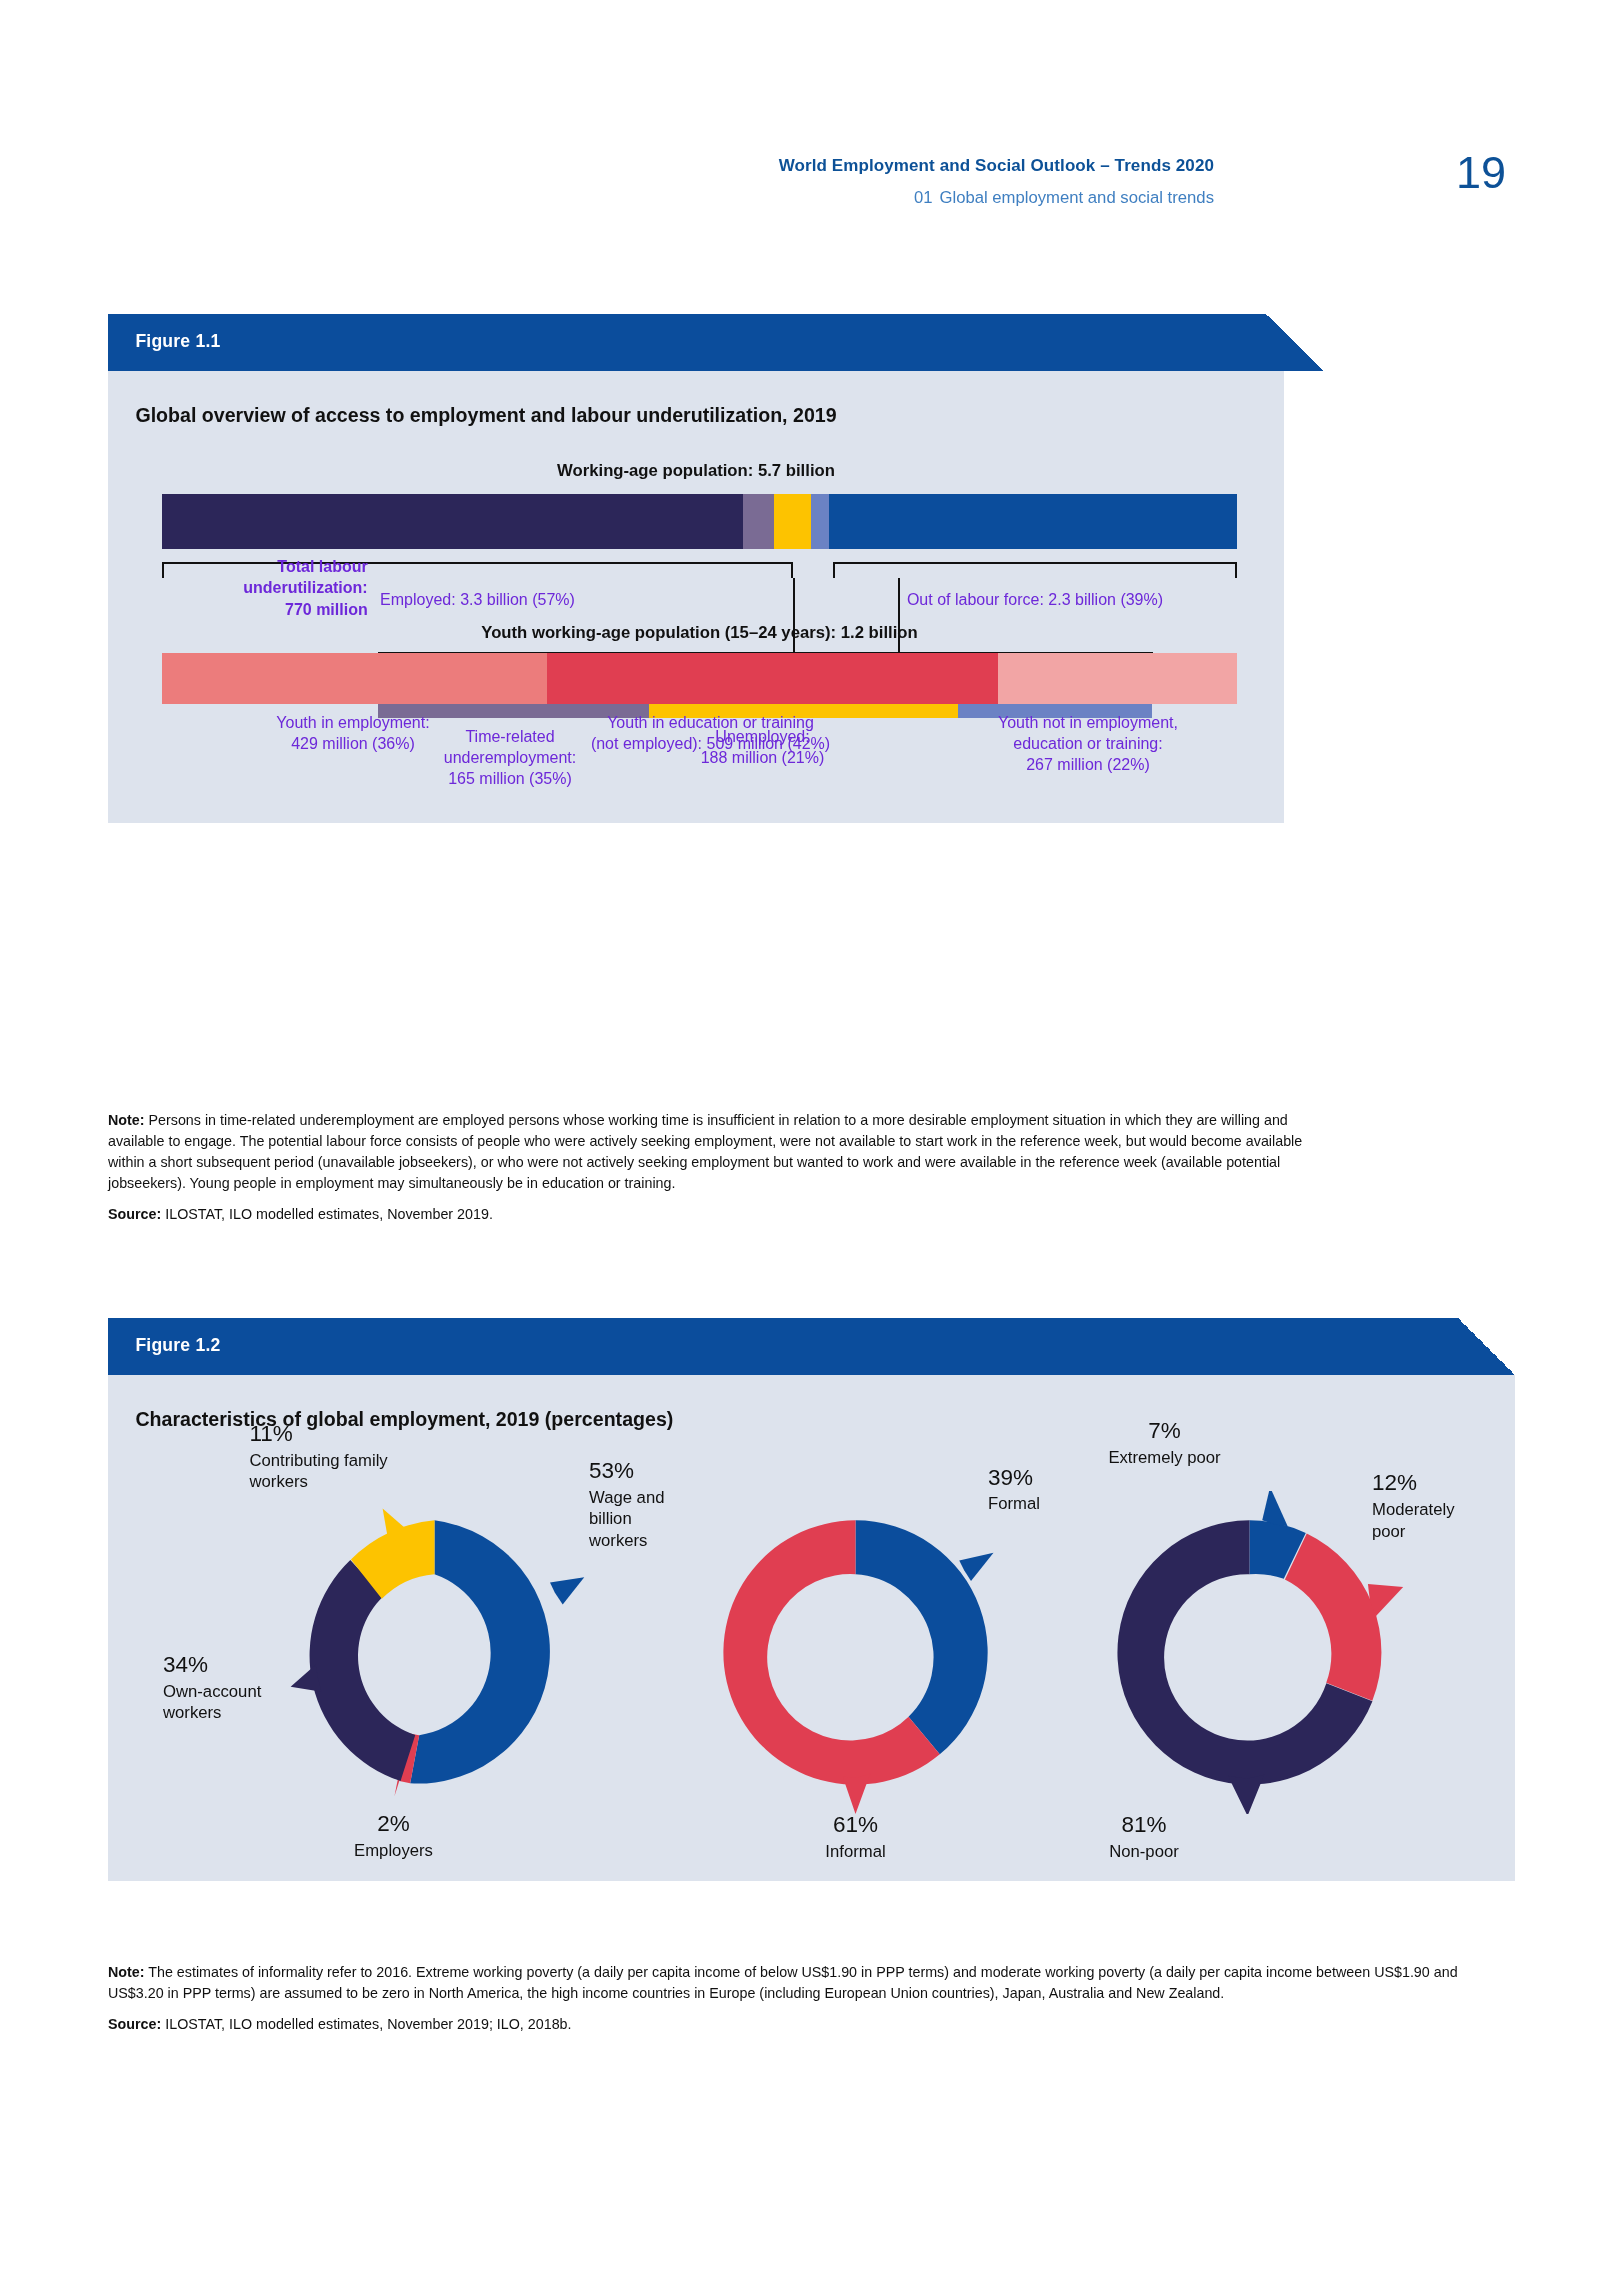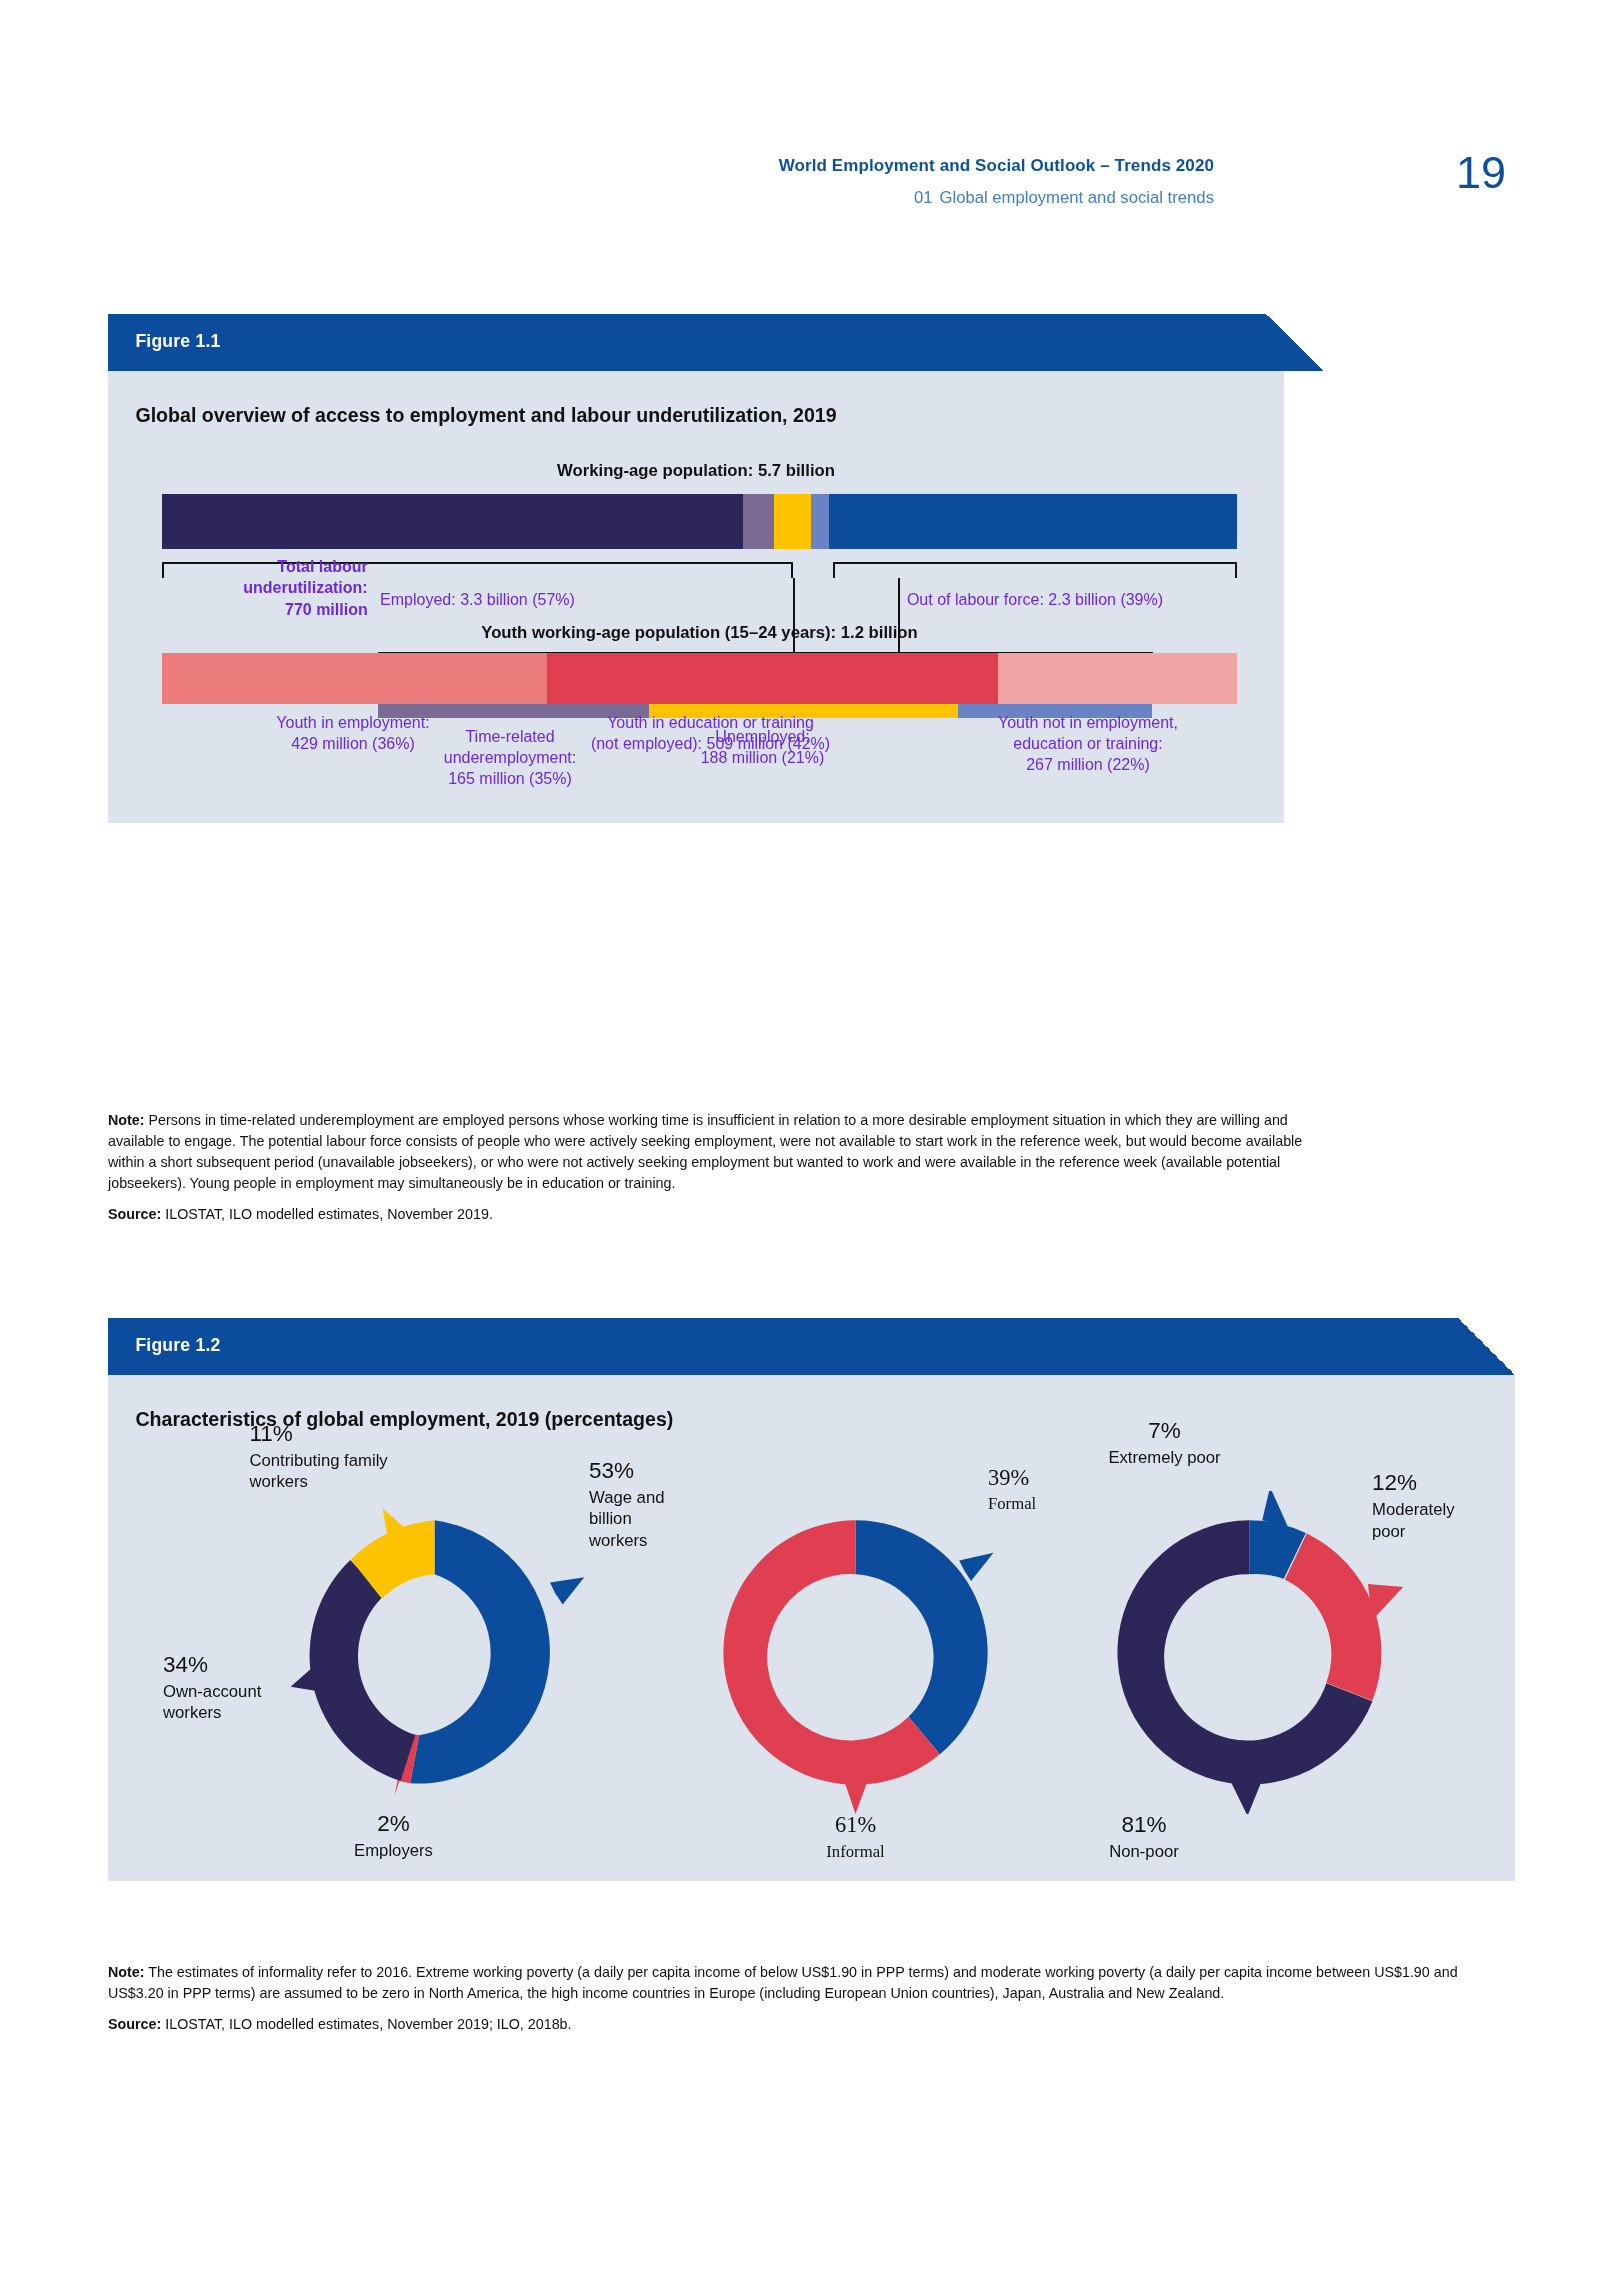--- a/index.html
+++ b/index.html
@@ -247,21 +247,21 @@
         <span>Own-account</span><br>
         <span>workers</span>
       </div>
 
       <div class="dlabel ctr" style="left:37px; top:319px; width:167px;">
         <span class="pct">2%</span>
         <span>Employers</span>
       </div>
     </div>
 
-    <div class="donut-wrap" style="left:586px; top:116px; width:323px; height:323px;font-family:Liberation Serif, serif;">
+    <div class="donut-wrap" style="left:586px; top:116px; width:323px; height:323px;">
       <svg viewBox="0 0 330 330" width="323" height="323">
 
         <path fill="#0b4d9c" d="M165,30 A135,135 0 0 1 251.1,269.0 L219.2,230.6 A85,85 0 0 0 165,85 Z"></path>
         <path fill="#0b4d9c" d="M271,71 L306,63 L283,92 L276,81 Z"></path>
 
         <path fill="#e03e51" d="M251.1,269.0 A135,135 0 1 1 165,30 L165,85 A85,85 0 1 0 219.2,230.6 Z"></path>
         <path fill="#e03e51" d="M148,161 L148,161 Z"></path>
         <path fill="#e03e51" d="M152,292 L165,330 L180,289 L166,293 Z"></path>
       </svg>
 

